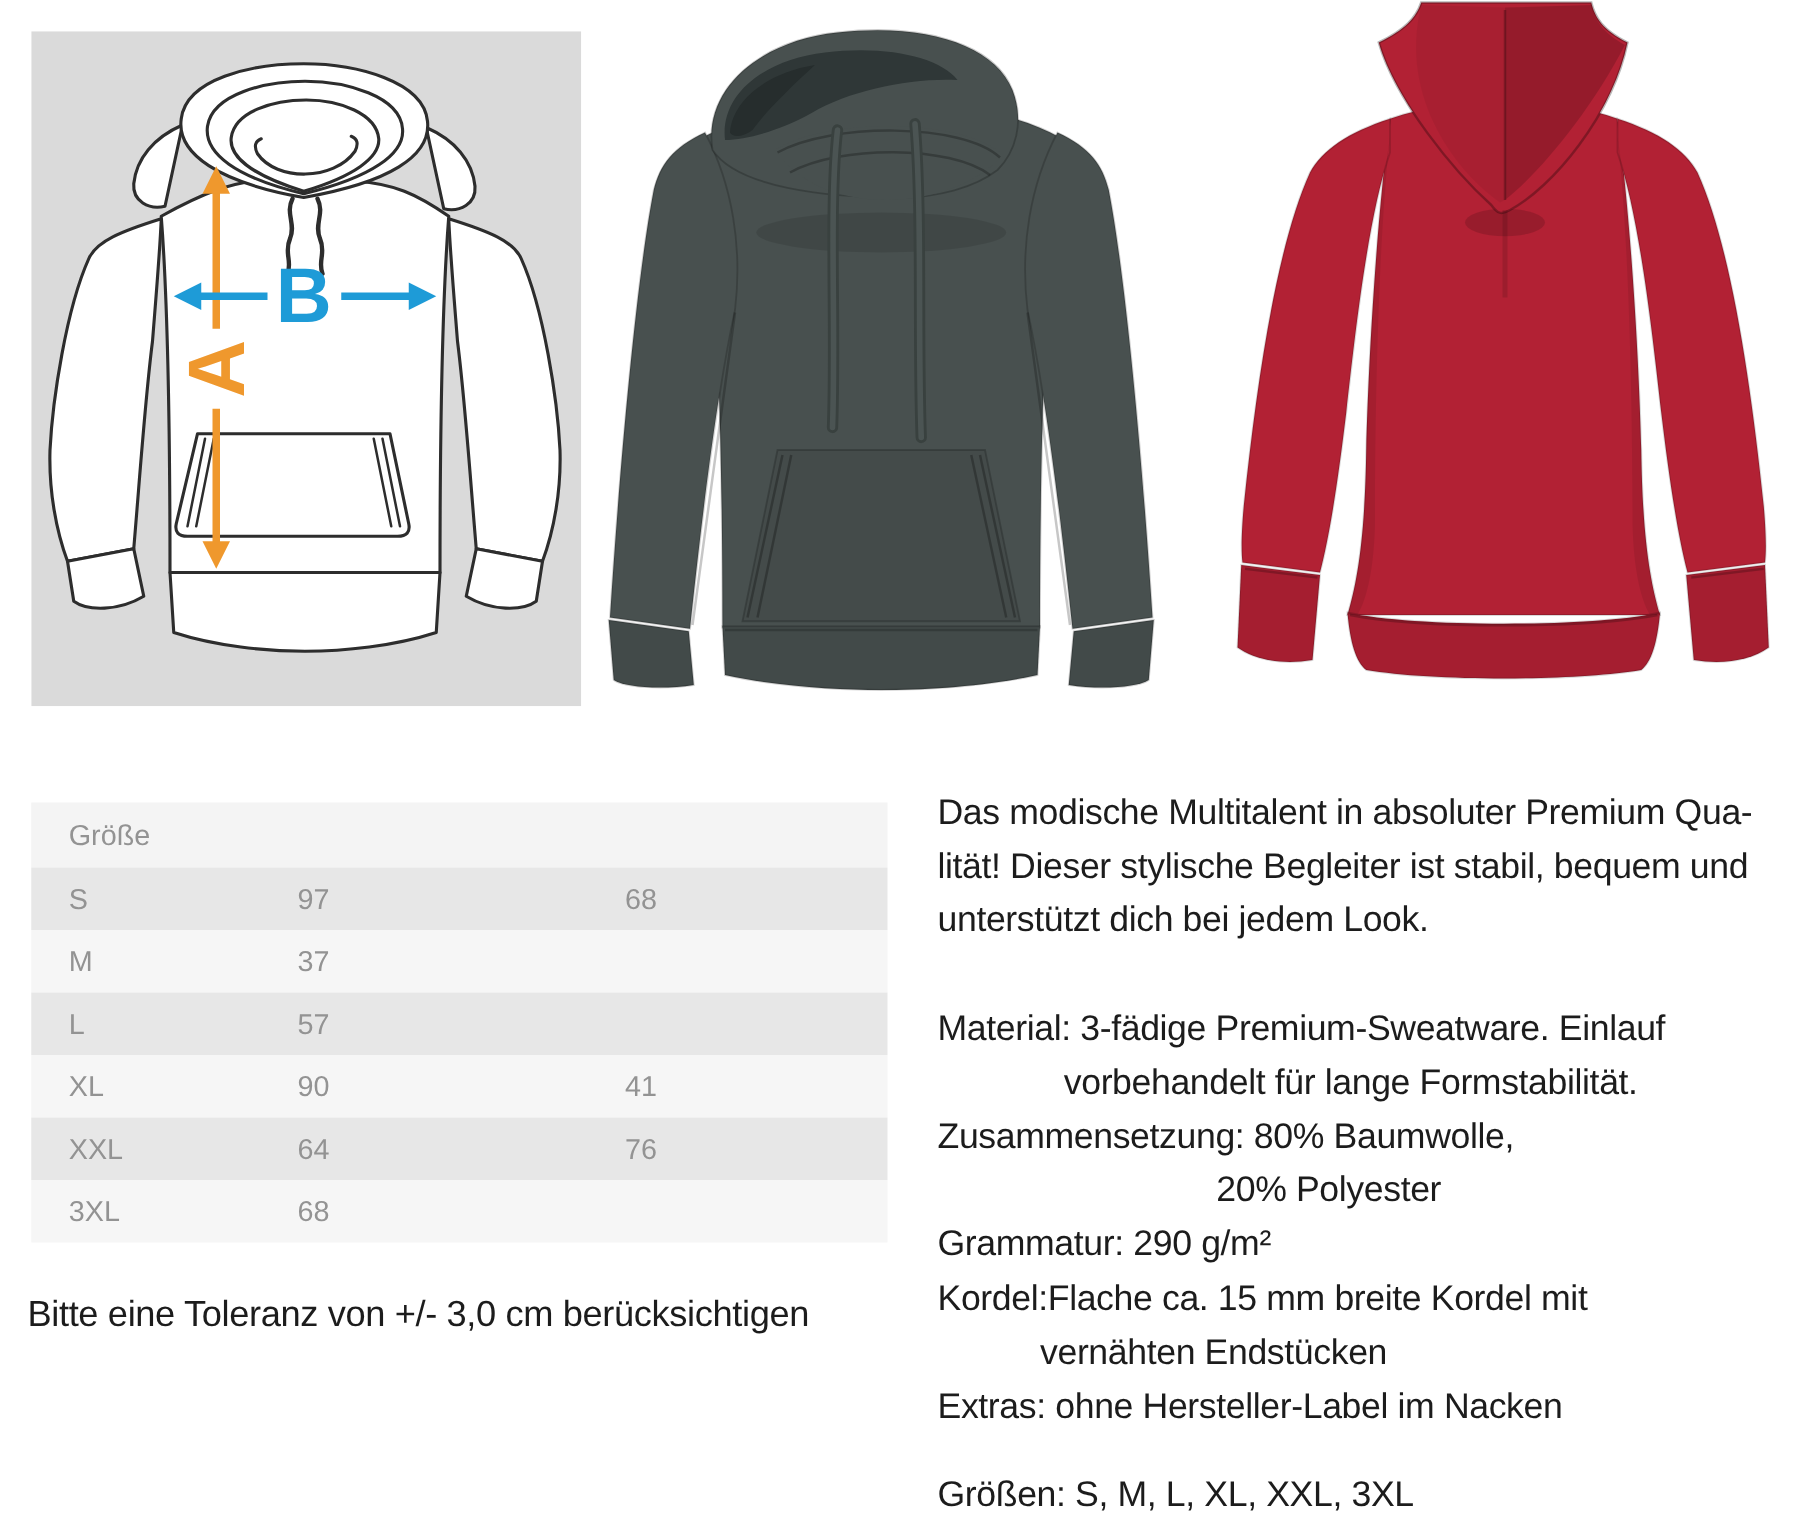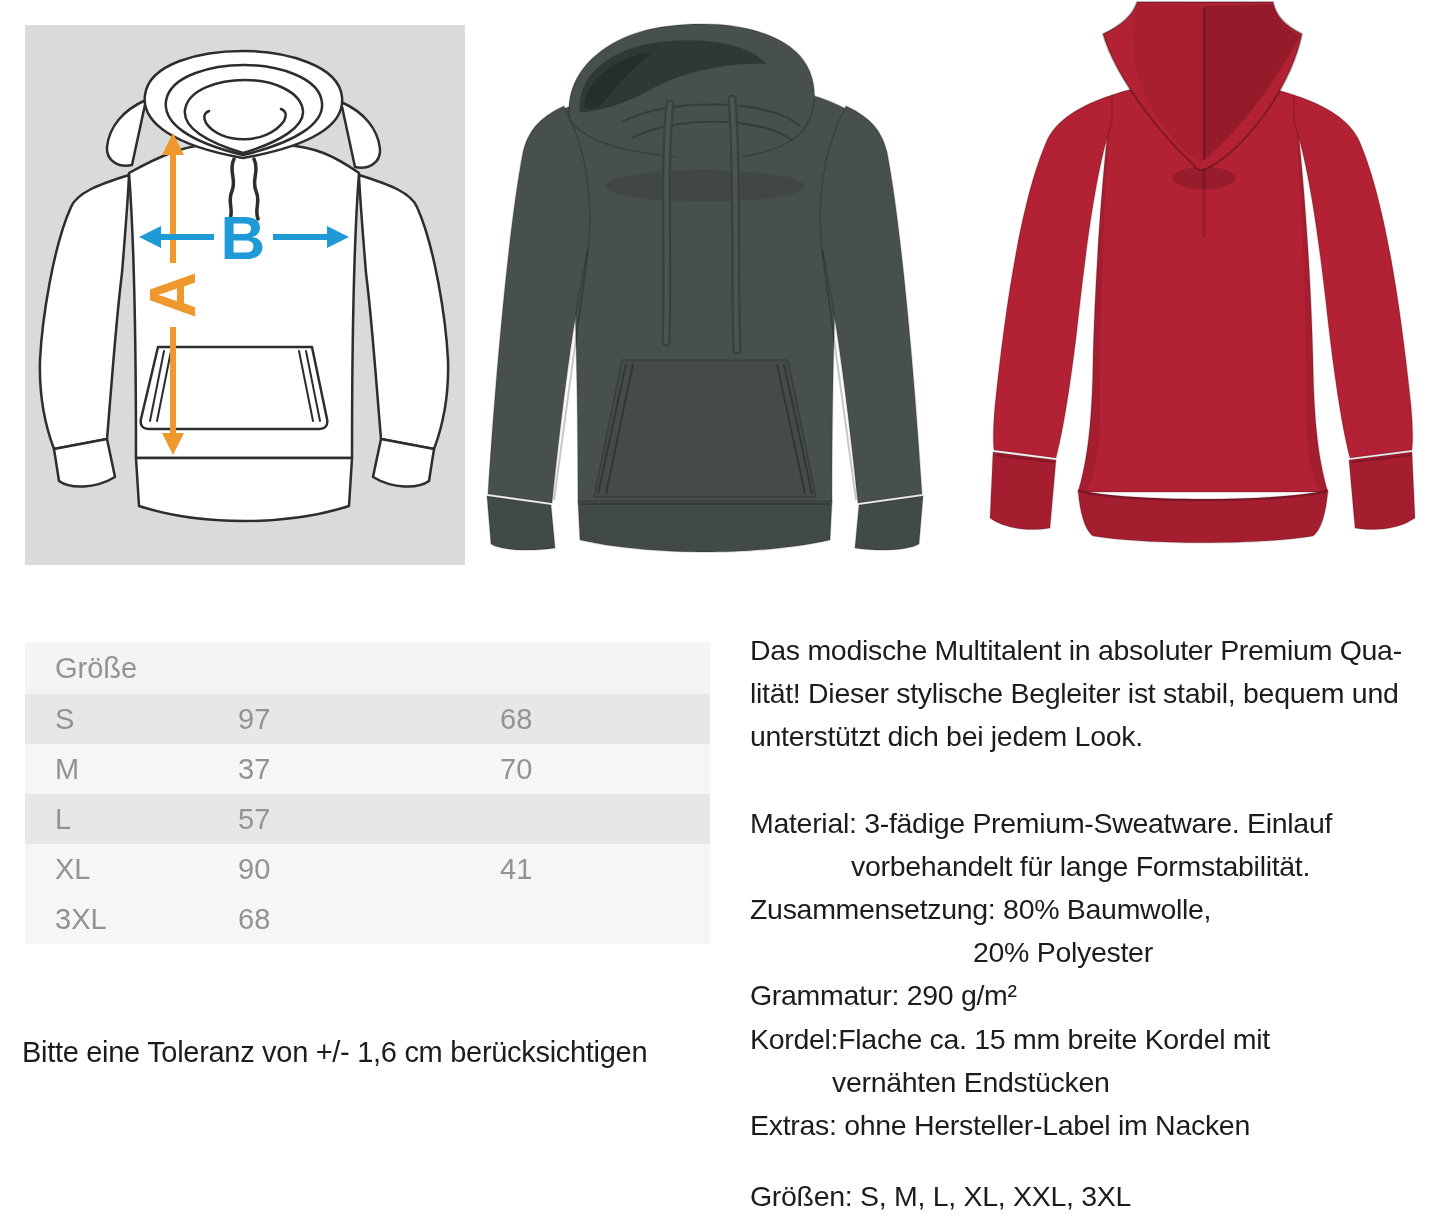--- a/index.html
+++ b/index.html
@@ -5,21 +5,21 @@
   html,body{margin:0;padding:0;}
   body{
     width:1445px;height:1223px;background:#ffffff;position:relative;overflow:hidden;
     font-family:"Liberation Sans", sans-serif;
   }
   .stage{position:absolute;inset:0;}
   .diagram-box{position:absolute;left:25px;top:25px;width:440px;height:540px;}
   .photo{position:absolute;top:0;height:580px;}
   .photo-front{left:480px;width:480px;}
   .photo-back{left:960px;width:485px;}
-  .size-table{position:absolute;left:25px;top:642px;width:685px;font-size:29px;color:#939393;}
+  .size-table{position:absolute;left:25px;top:642px;width:685px;font-size:23px;color:#939393;}
   .trow{display:grid;grid-template-columns:185px 262px 1fr;align-items:center;height:50px;}
   .trow.thead{height:52px;background:#f4f4f4;}
   .trow.odd{background:#e7e7e7;}
   .trow.even{background:#f6f6f6;}
   .c1{padding-left:30px;}
   .c2,.c3{padding-left:28px;}
   .tolerance{position:absolute;left:22px;top:1036px;font-size:29px;color:#1c1c1c;letter-spacing:-0.3px;white-space:nowrap;}
   .description{position:absolute;left:750px;top:629px;width:700px;font-size:28.5px;color:#1c1c1c;letter-spacing:-0.3px;}
   .dline{height:43.2px;line-height:43.2px;white-space:nowrap;}
   svg{display:block;}
@@ -158,39 +158,43 @@
     </div>
     <div id="table-rows">
         <div class="trow odd">
     <div class="c1">S</div>
     <div class="c2">97</div>
     <div class="c3">68</div>
   </div>
         <div class="trow even">
     <div class="c1">M</div>
     <div class="c2">37</div>
-    <div class="c3">70</div>
   </div>
         <div class="trow odd">
     <div class="c1">L</div>
     <div class="c2">57</div>
   </div>
         <div class="trow even">
     <div class="c1">XL</div>
     <div class="c2">90</div>
     <div class="c3">41</div>
   </div>
+        <div class="trow odd">
+    <div class="c1">XXL</div>
+    <div class="c2">64</div>
+    <div class="c3">76</div>
+  </div>
         <div class="trow even">
     <div class="c1">3XL</div>
     <div class="c2">68</div>
   </div>
       </div>
   </div>
 
-  <div class="tolerance">Bitte eine Toleranz von +/- 1,6 cm berücksichtigen</div>
+  <div class="tolerance">Bitte eine Toleranz von +/- 3,0 cm berücksichtigen</div>
 
   <div class="description" id="description">
       <div class="dline" style="padding-left: 0px; margin-top: 0px;">Das modische Multitalent in absoluter Premium Qua-</div>
       <div class="dline" style="padding-left: 0px; margin-top: 0px;">lität! Dieser stylische Begleiter ist stabil, bequem und</div>
       <div class="dline" style="padding-left: 0px; margin-top: 0px;">unterstützt dich bei jedem Look.</div>
       <div class="dline" style="padding-left: 0px; margin-top: 43px;">Material: 3-fädige Premium-Sweatware. Einlauf</div>
       <div class="dline" style="padding-left: 101px; margin-top: 0px;">vorbehandelt für lange Formstabilität.</div>
       <div class="dline" style="padding-left: 0px; margin-top: 0px;">Zusammensetzung: 80% Baumwolle,</div>
       <div class="dline" style="padding-left: 223px; margin-top: 0px;">20% Polyester</div>
       <div class="dline" style="padding-left: 0px; margin-top: 0px;">Grammatur: 290 g/m²</div>

